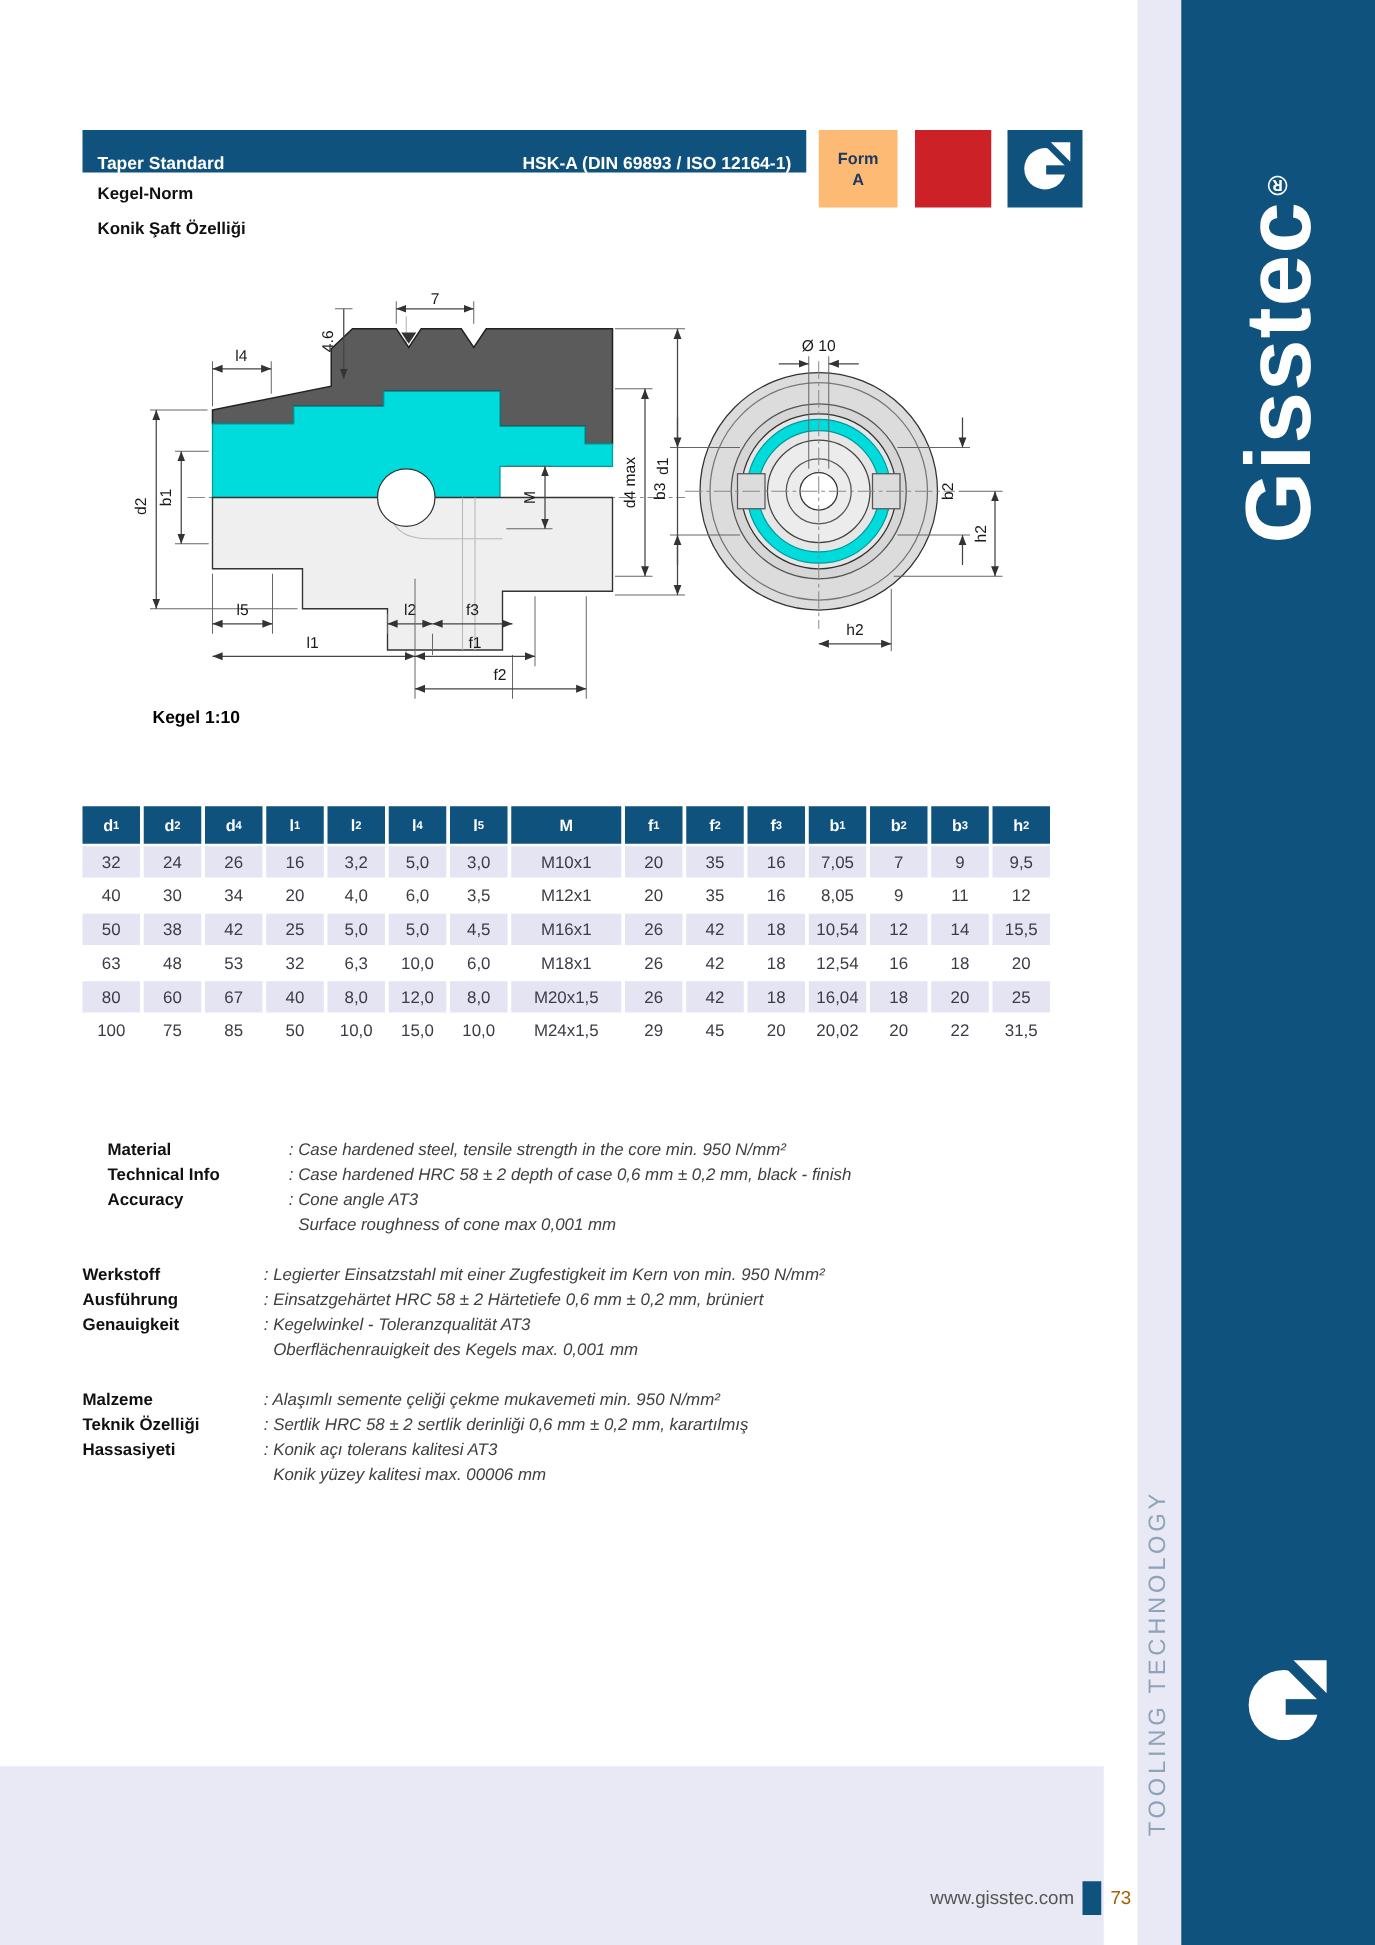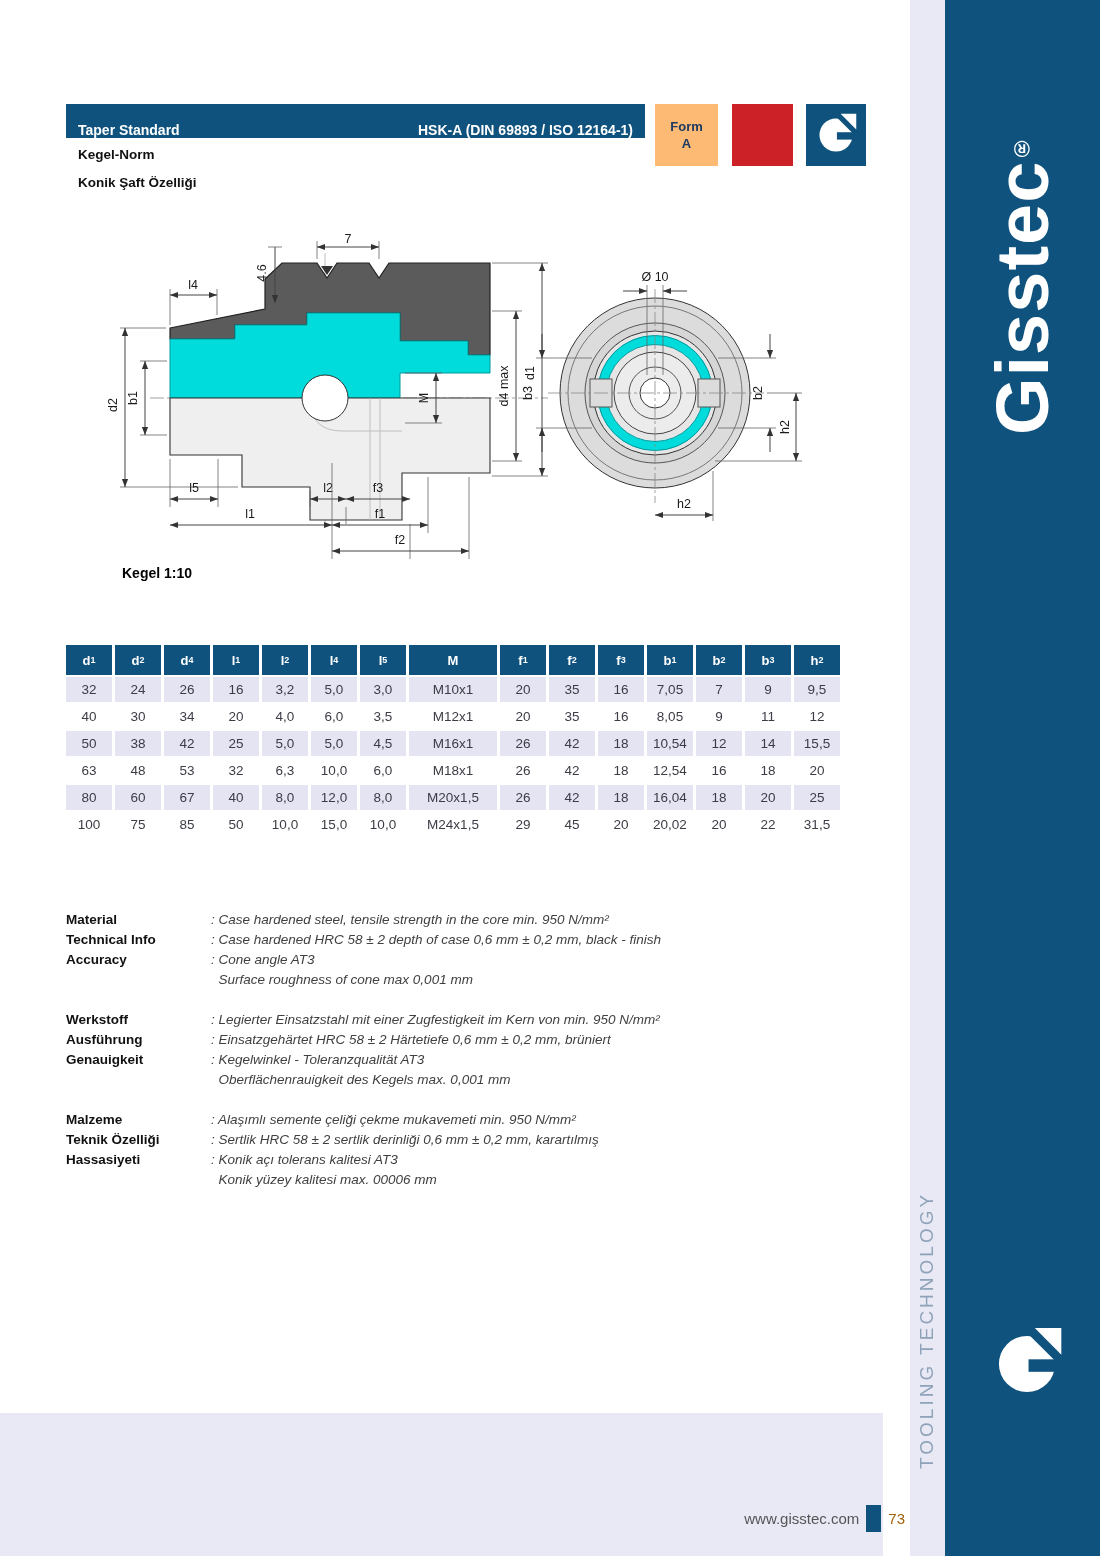--- a/index.html
+++ b/index.html
@@ -48,21 +48,21 @@
               grid-template-columns:repeat(7,46px) 88px repeat(7,46px);
               column-gap:3px;row-gap:2px;}
   .th{background:#0f527e;color:#fff;font-weight:bold;font-size:13px;height:30px;
       display:flex;align-items:center;justify-content:center;}
   .th sub{font-size:9px;line-height:0;}
   .td{font-size:13.5px;color:#3c3c46;height:25px;display:flex;align-items:center;justify-content:center;background:#fff;}
   .td.alt{background:#e4e4f3;}
 
   
   .info-block{position:absolute;left:66px;width:760px;}
-  .ib-en{top:912px;} .ib-de{top:1012px;} .ib-tr{top:1112px;}
+  .ib-en{top:912px;margin-left:20px;} .ib-de{top:1012px;} .ib-tr{top:1112px;}
   .info-line{display:grid;grid-template-columns:145px 1fr;min-height:20px;}
   .info-label{font-size:13.5px;font-weight:bold;color:#111;}
   .info-text{font-size:13.5px;color:#404040;white-space:pre;font-style:italic;}
 
   
   .footer-band{position:absolute;left:0;top:1413px;width:883px;height:143px;background:#e9e9f6;}
   .footer-row{position:absolute;top:1492px;left:500px;width:405px;display:flex;
               justify-content:flex-end;align-items:center;gap:7px;margin-top:13px;}
   .footer-url{font-size:15px;color:#555;}
   .footer-rect{width:15px;height:27px;background:#0f527e;}

